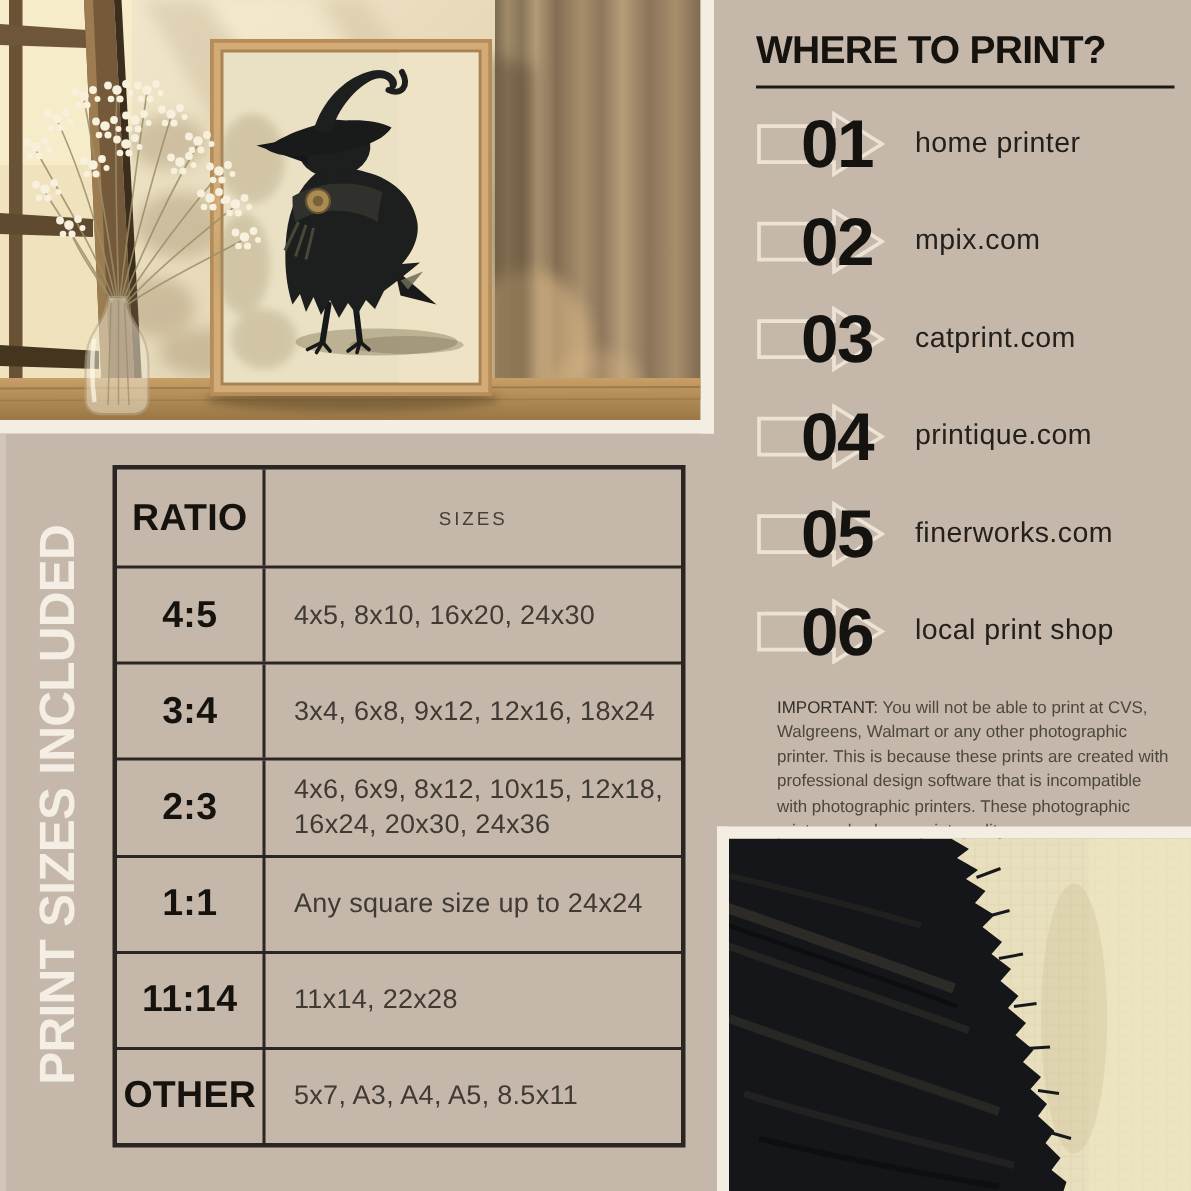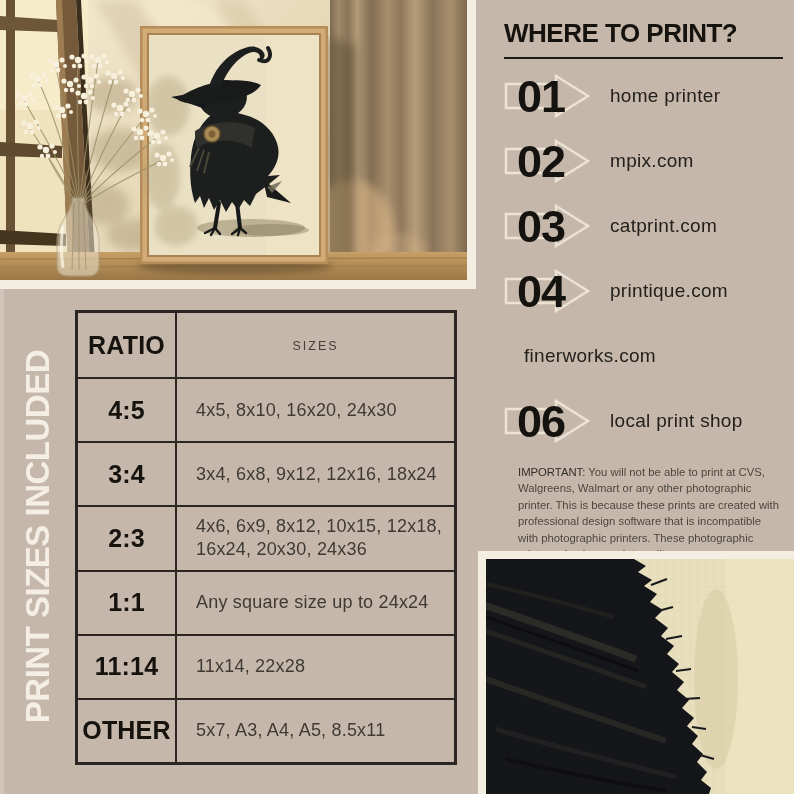--- a/index.html
+++ b/index.html
@@ -36,21 +36,21 @@
 
   
   .where{position:absolute;left:504px;top:20px;width:286px;}
   .where-title{font-size:26px;font-weight:800;letter-spacing:-.5px;color:#16130f;
     margin:0;white-space:nowrap;line-height:1;}
   .where-rule{border:none;border-top:2px solid #1c1916;margin:11px 0 0 0;width:279px;}
   .where-list{margin-top:15px;}
   .where-item{display:flex;align-items:center;height:44px;margin-bottom:21px;}
   .arrow-wrap{position:relative;width:86px;height:44px;flex:none;}
   .arrow-wrap svg{position:absolute;left:0;top:0;}
-  .num{position:absolute;left:13px;top:50%;transform:translateY(-50%);
+  .num{position:absolute;left:30px;top:50%;transform:translateY(-50%);
     font-size:45px;font-weight:800;color:#151310;line-height:1;letter-spacing:-1px;}
   .item-label{margin-left:20px;font-size:19px;color:#24201c;letter-spacing:.3px;}
   .note{margin:1px 0 0 14px;width:264px;font-size:11.3px;line-height:1.45;color:#4c463d;}
   .note strong{color:#332e27;font-weight:400;}
 
   
   .detail{position:absolute;left:478px;top:551px;width:316px;height:243px;
     border-left:8px solid #f3ede2;border-top:8px solid #f3ede2;overflow:hidden;}
   .detail svg{display:block;}
 </style>
@@ -395,20 +395,26 @@
         <div class="arrow-wrap">
           <svg width="86" height="44" viewBox="0 0 86 44">
             <path d="M2,10 H52 V2 L84,22 L52,42 V34 H2 Z" fill="none" stroke="#ece3d4" stroke-width="2.5"></path>
             </svg>
           <span class="num">04</span>
         </div>
         <span class="item-label">printique.com</span>
       </div>
 
       <div class="where-item">
+        <div class="arrow-wrap">
+          <svg width="86" height="44" viewBox="0 0 86 44">
+            <path d="M2,10 H52 V2 L84,22 L52,42 V34 H2 Z" fill="none" stroke="#ece3d4" stroke-width="2.5"></path>
+            </svg>
+          <span class="num">05</span>
+        </div>
         <span class="item-label">finerworks.com</span>
       </div>
 
       <div class="where-item">
         <div class="arrow-wrap">
           <svg width="86" height="44" viewBox="0 0 86 44">
             <path d="M2,10 H52 V2 L84,22 L52,42 V34 H2 Z" fill="none" stroke="#ece3d4" stroke-width="2.5"></path>
             </svg>
           <span class="num">06</span>
         </div>

